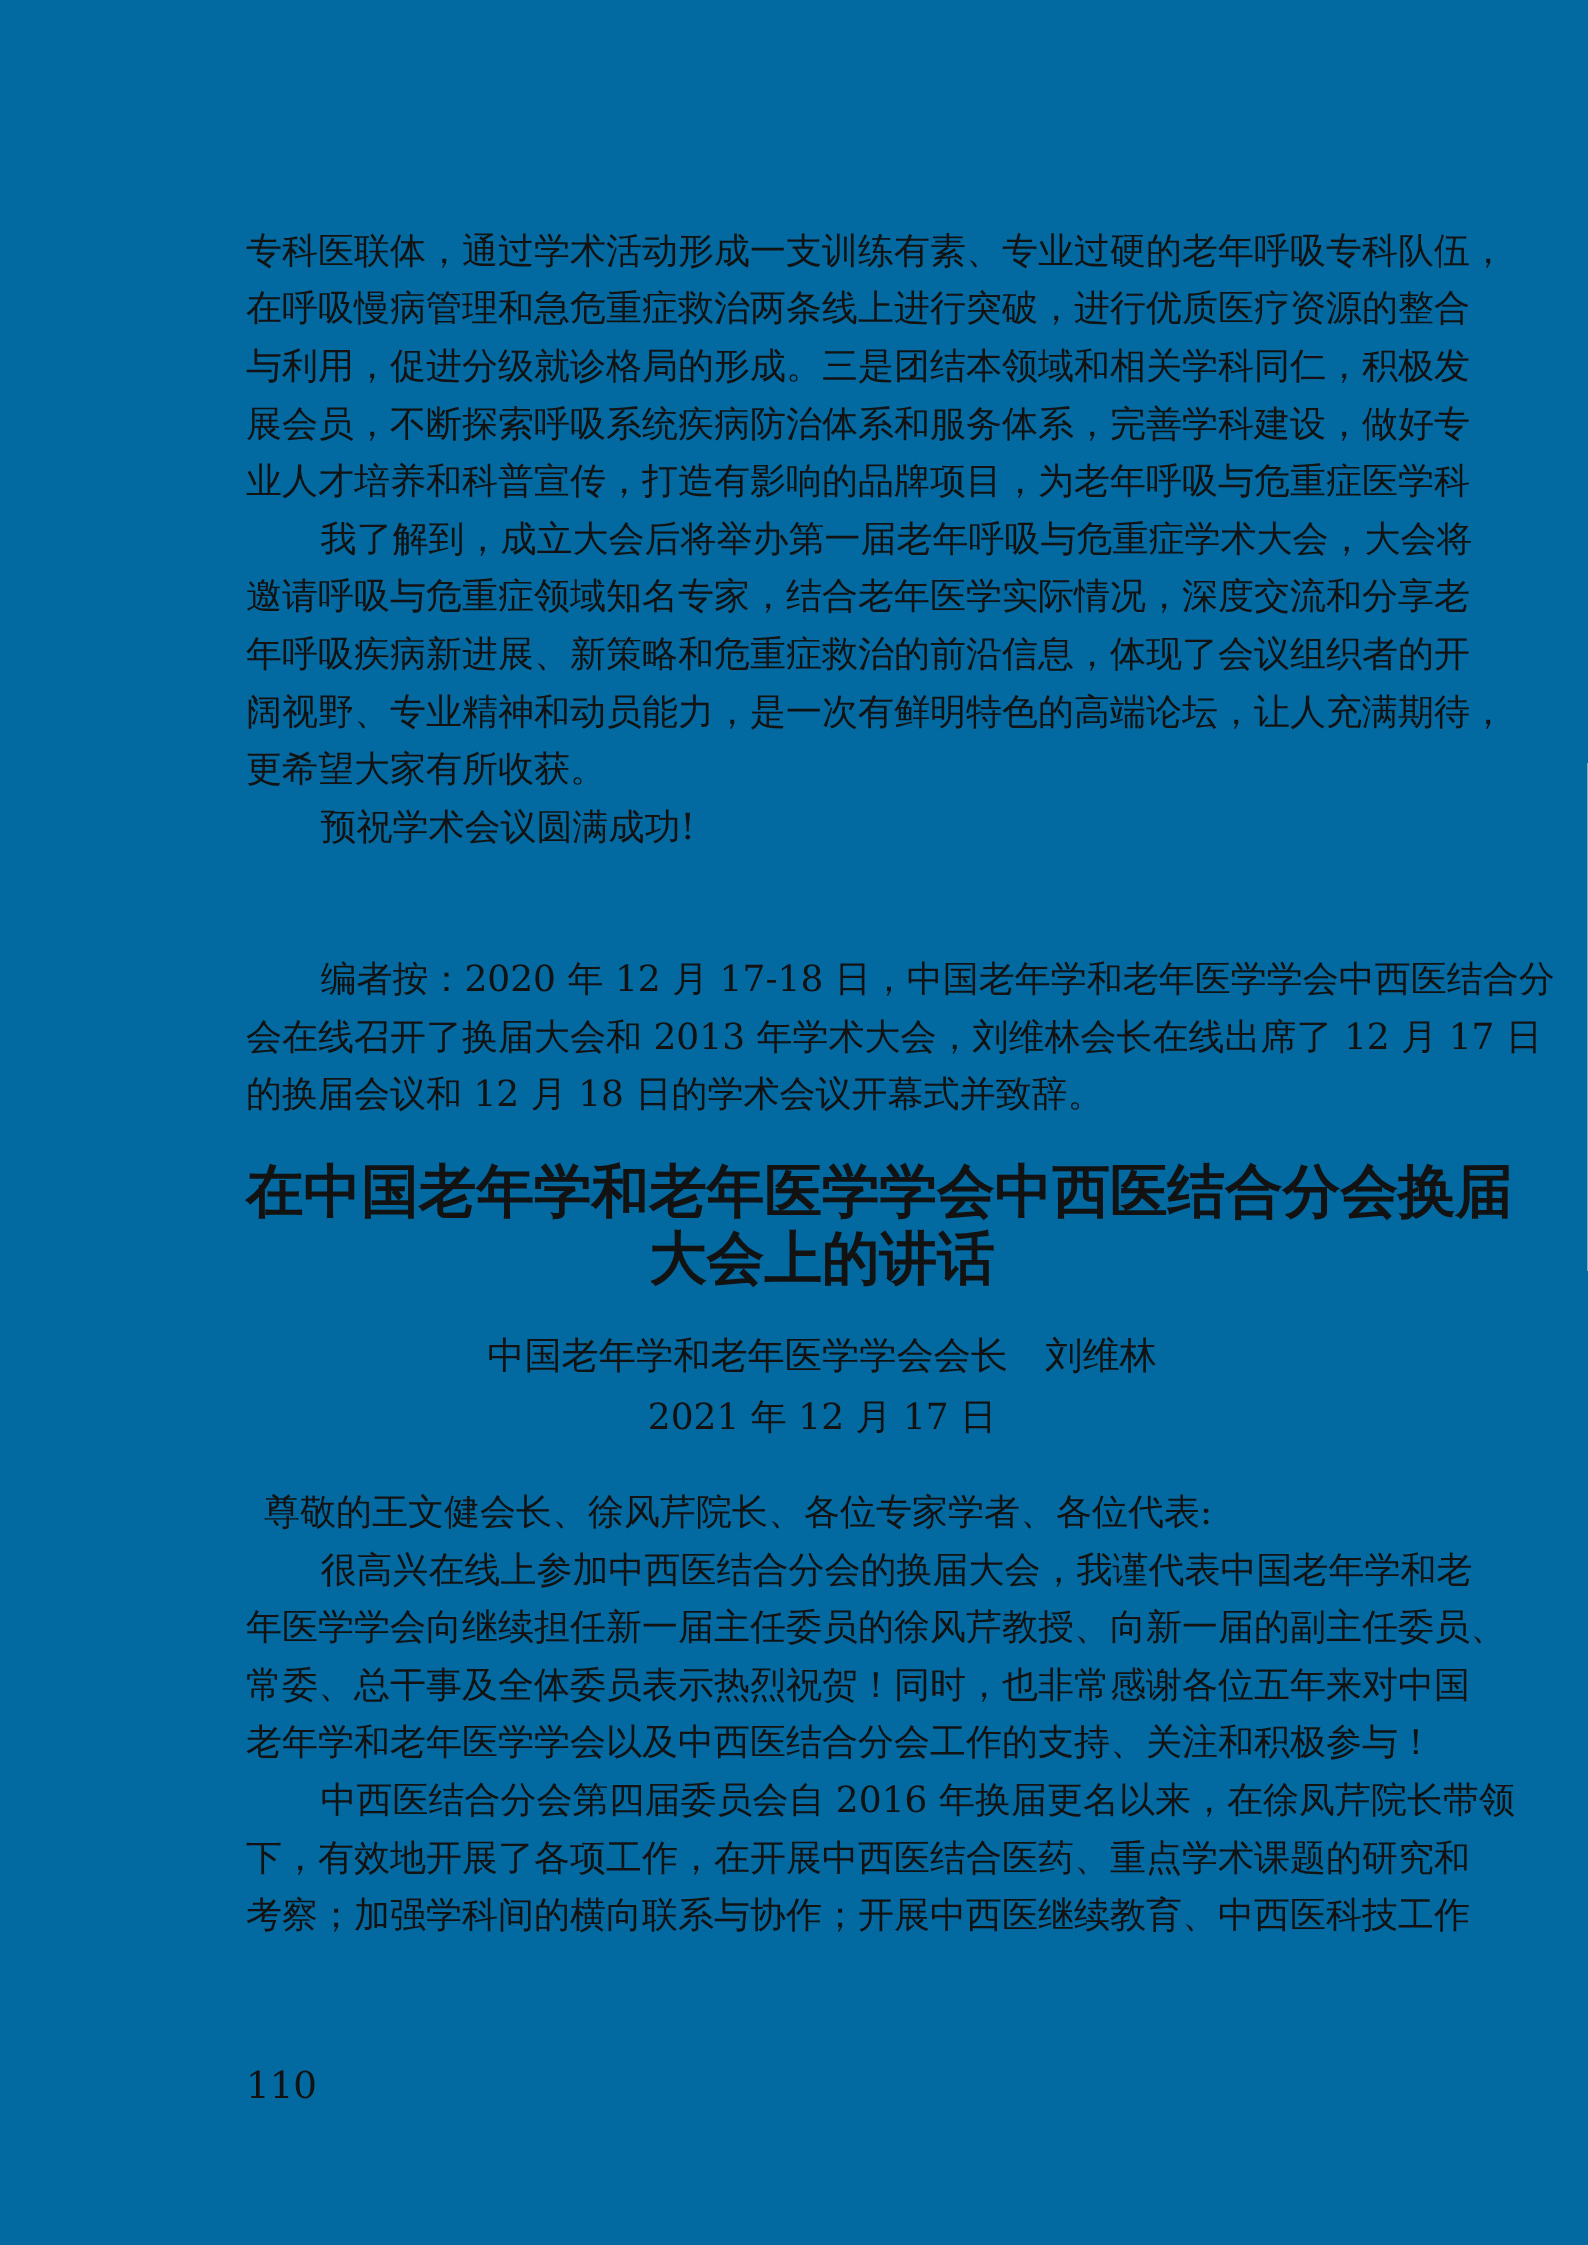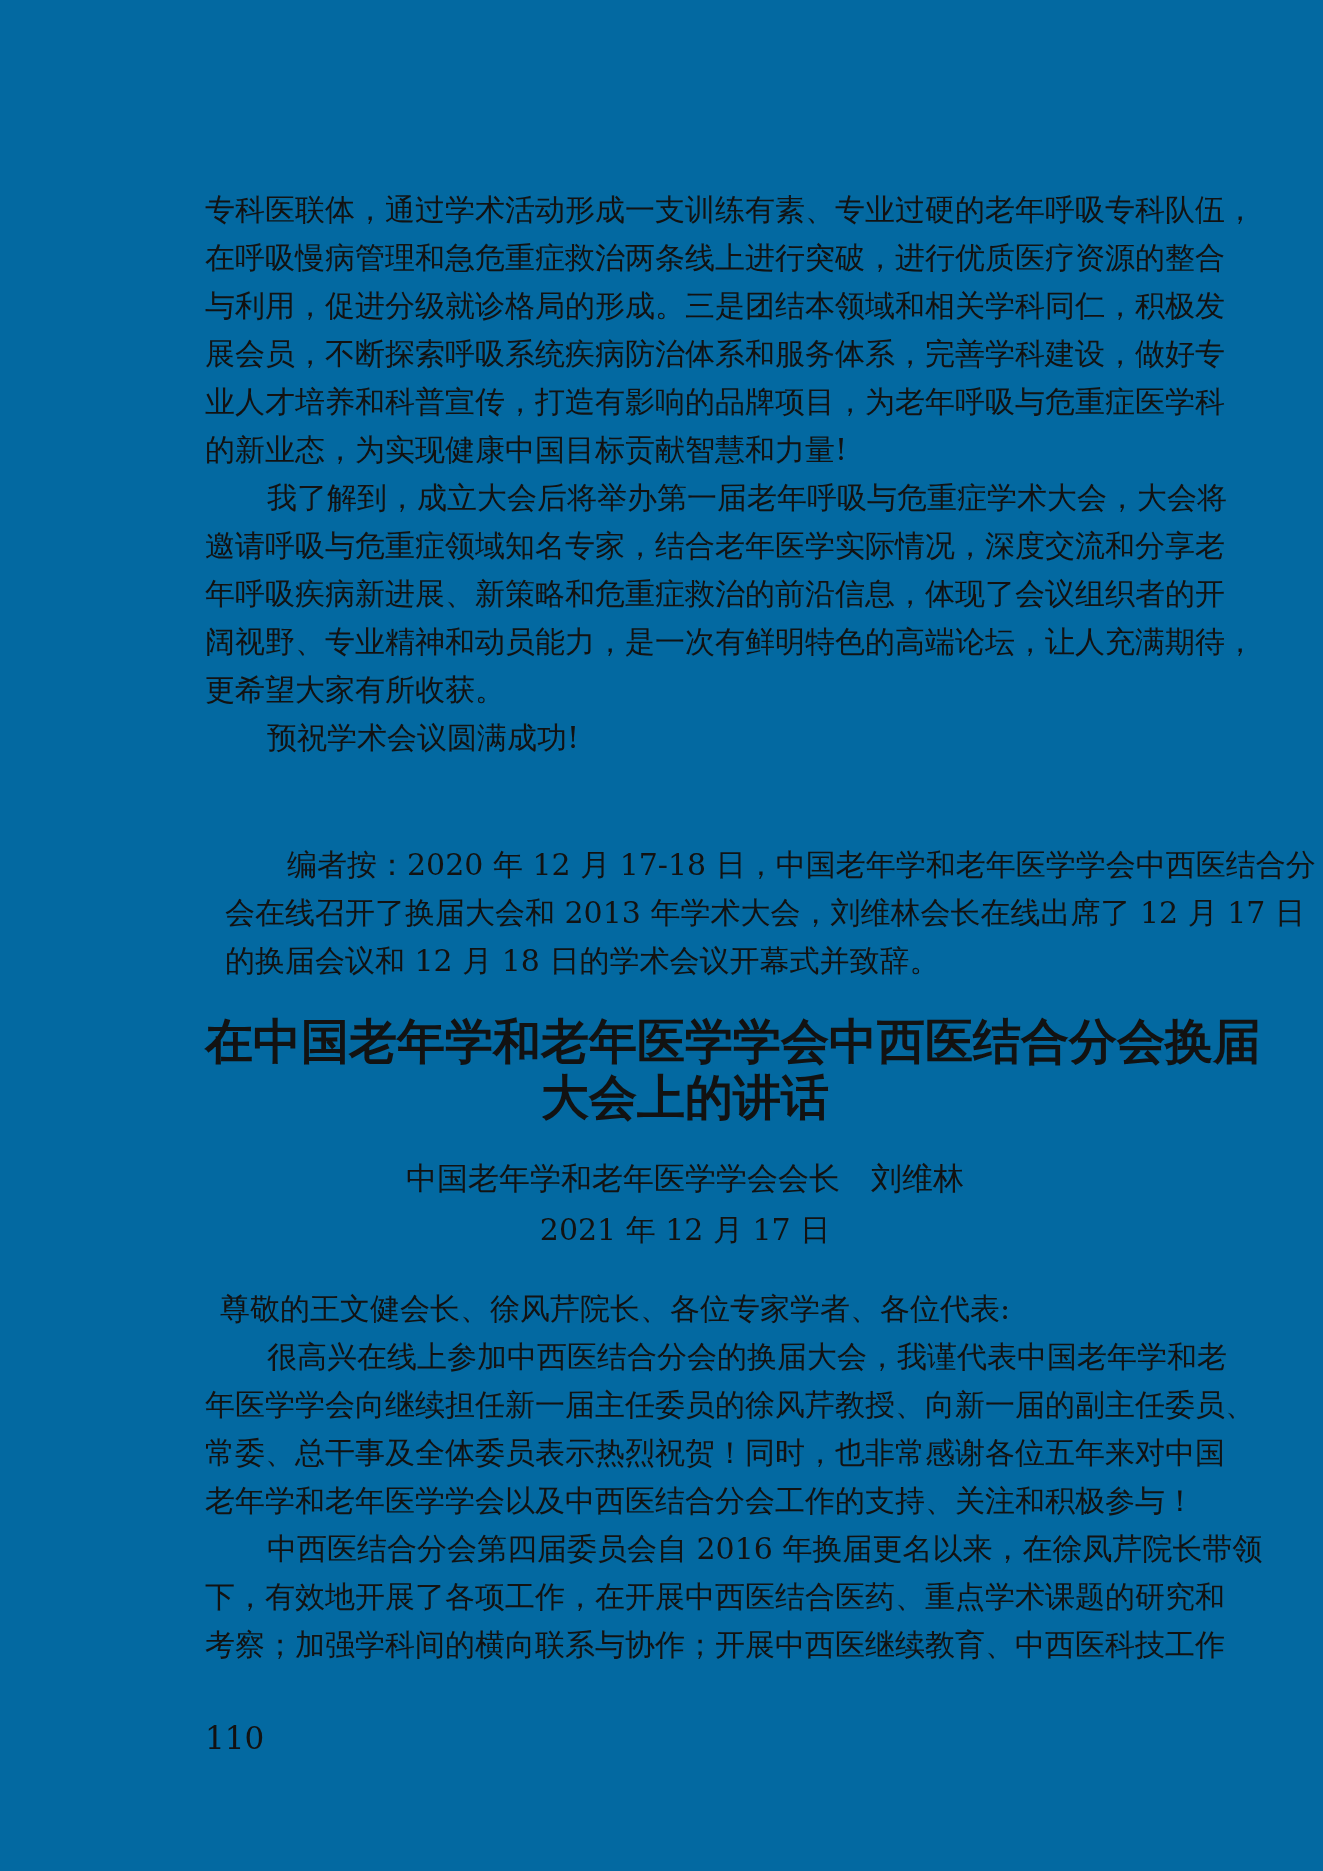--- a/index.html
+++ b/index.html
@@ -23,21 +23,21 @@
     top: 186px;
     width: 960px;
   }
   .para { margin: 0; }
   .line {
     font-size: 30px;
     line-height: 48px;
     white-space: nowrap;
   }
   .indent { text-indent: 62px; }
-  .editor-note { margin-top: 79px; margin-left: 20px; }
+  .editor-note { margin-top: 79px; }
   .title {
     margin: 28px 0 0 0;
     font-family: "DejaVu Sans", "Liberation Sans", sans-serif;
     font-weight: 700;
     text-align: center;
   }
   .title .title-line {
     font-size: 48px;
     line-height: 56px;
     white-space: nowrap;
@@ -70,21 +70,20 @@
 
 <div class="page">
   <div class="content">
 
     <div class="para">
       <div class="line">专科医联体，通过学术活动形成一支训练有素、专业过硬的老年呼吸专科队伍，</div>
       <div class="line">在呼吸慢病管理和急危重症救治两条线上进行突破，进行优质医疗资源的整合</div>
       <div class="line">与利用，促进分级就诊格局的形成。三是团结本领域和相关学科同仁，积极发</div>
       <div class="line">展会员，不断探索呼吸系统疾病防治体系和服务体系，完善学科建设，做好专</div>
       <div class="line">业人才培养和科普宣传，打造有影响的品牌项目，为老年呼吸与危重症医学科</div>
-      <div class="line">的新业态，为实现健康中国目标贡献智慧和力量!</div>
     </div>
 
     <div class="para">
       <div class="line indent">我了解到，成立大会后将举办第一届老年呼吸与危重症学术大会，大会将</div>
       <div class="line">邀请呼吸与危重症领域知名专家，结合老年医学实际情况，深度交流和分享老</div>
       <div class="line">年呼吸疾病新进展、新策略和危重症救治的前沿信息，体现了会议组织者的开</div>
       <div class="line">阔视野、专业精神和动员能力，是一次有鲜明特色的高端论坛，让人充满期待，</div>
       <div class="line">更希望大家有所收获。</div>
     </div>
 

